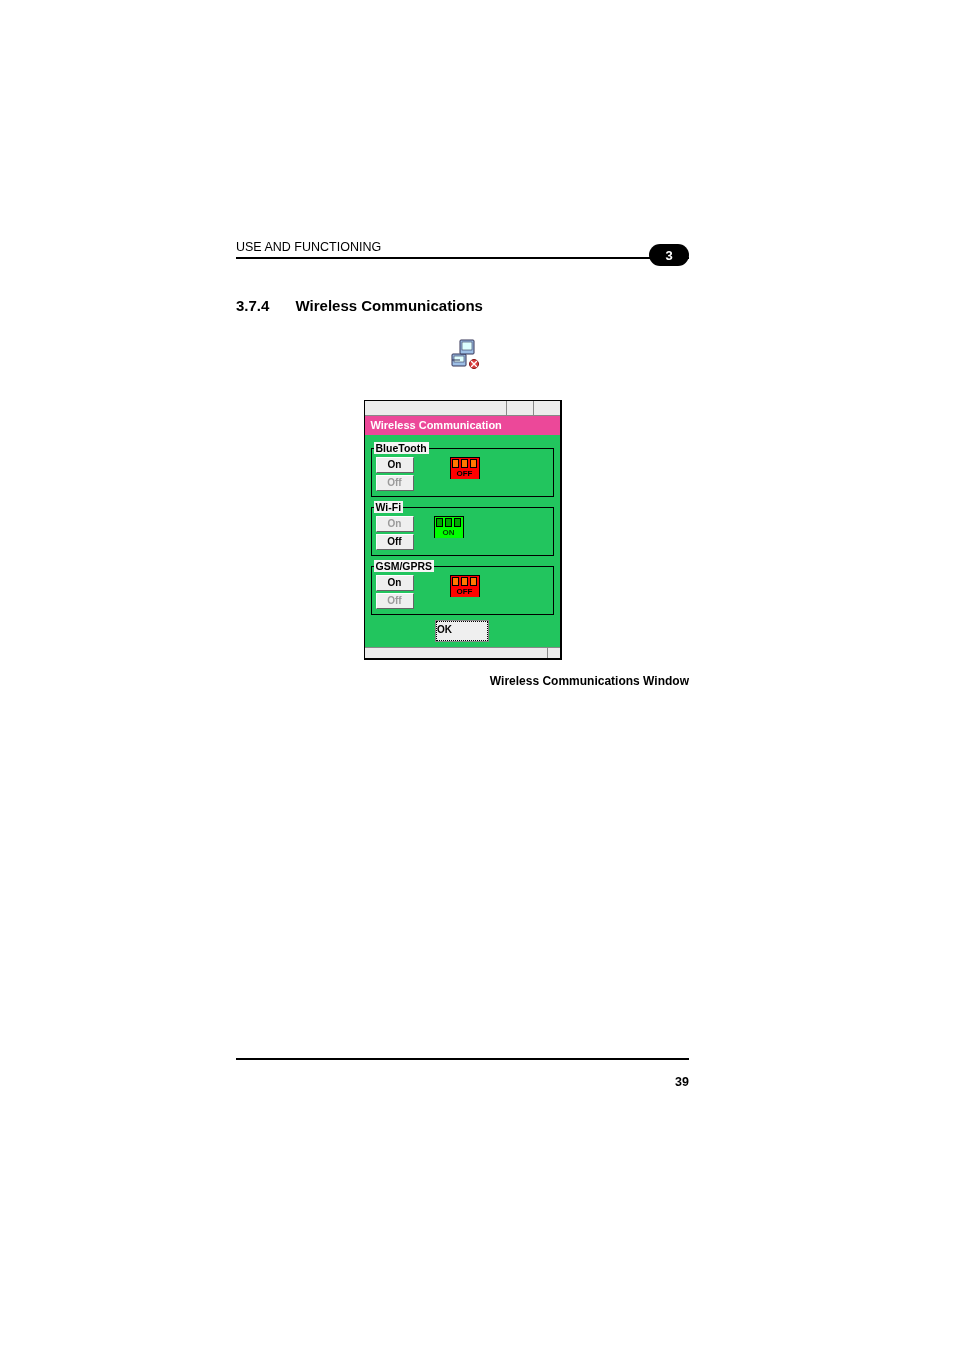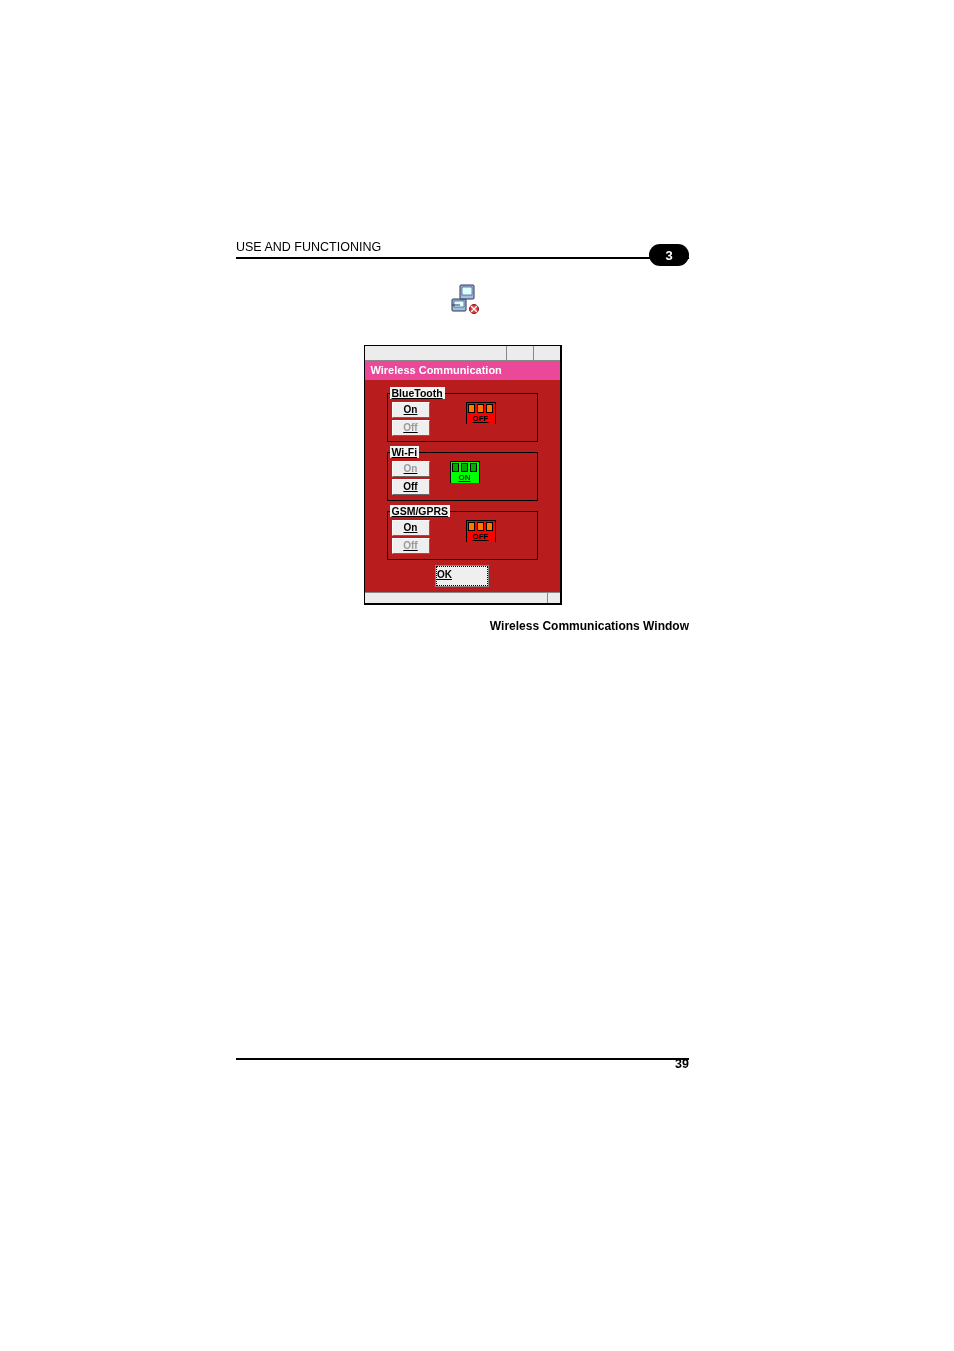--- a/index.html
+++ b/index.html
@@ -104,23 +104,22 @@
   }
   .dlg-top-first { flex: 1; border: 0; }
   .dlg-title {
     background: #ec4899;
     color: #fff;
     font-weight: bold;
     font-size: 11px;
     padding: 3px 6px 4px;
   }
   .dlg-body {
-    background: #b91c1c;
-    padding: 4px 20px 6px;
-    text-decoration: underline;
+    background: #22c55e;
+    padding: 4px 4px 6px;
   }
   fieldset.grp {
     border: 1px solid #000;
     margin: 3px 2px 4px;
     padding: 3px 4px 5px;
     position: relative;
   }
   fieldset.grp legend {
     font-size: 10.5px;
     font-weight: bold;
@@ -225,38 +224,42 @@
     position: absolute;
     left: 196px;
     right: 225px;
     bottom: 283px;
     border: 0;
     border-top: 2px solid #000;
   }
   .page-num {
     position: absolute;
     right: 225px;
-    bottom: 280px;
+    bottom: 262px;
     font-size: 12.5px;
     font-weight: bold;
   }
 </style>
 </head>
 <body>
 
 <div class="page">
 
   <div class="header-row">
     <div class="header-left">USE AND FUNCTIONING</div>
     <div class="header-right">
       <div class="badge">3</div>
     </div>
   </div>
   <hr class="header-rule">
 
+  <div class="section-heading">
+    <span class="num">3.7.4</span>
+    <span>Wireless Communications</span>
+  </div>
 
 
   <div class="icon-row">
     <svg class="app-icon" viewBox="0 0 34 34">
       <rect x="6" y="18" width="14" height="12" rx="1" fill="#9dbfe6" stroke="#335" stroke-width="1"></rect>
       <rect x="8" y="20" width="10" height="6" fill="#dff" stroke="#335" stroke-width="0.6"></rect>
       <rect x="14" y="4" width="14" height="14" rx="1" fill="#9dbfe6" stroke="#335" stroke-width="1"></rect>
       <rect x="16" y="6" width="10" height="8" fill="#dff" stroke="#335" stroke-width="0.6"></rect>
       <path d="M14 24 L6 24" stroke="#335" stroke-width="1"></path>
       <circle cx="28" cy="28" r="4.5" fill="#e04040" stroke="#801010" stroke-width="1"></circle>

